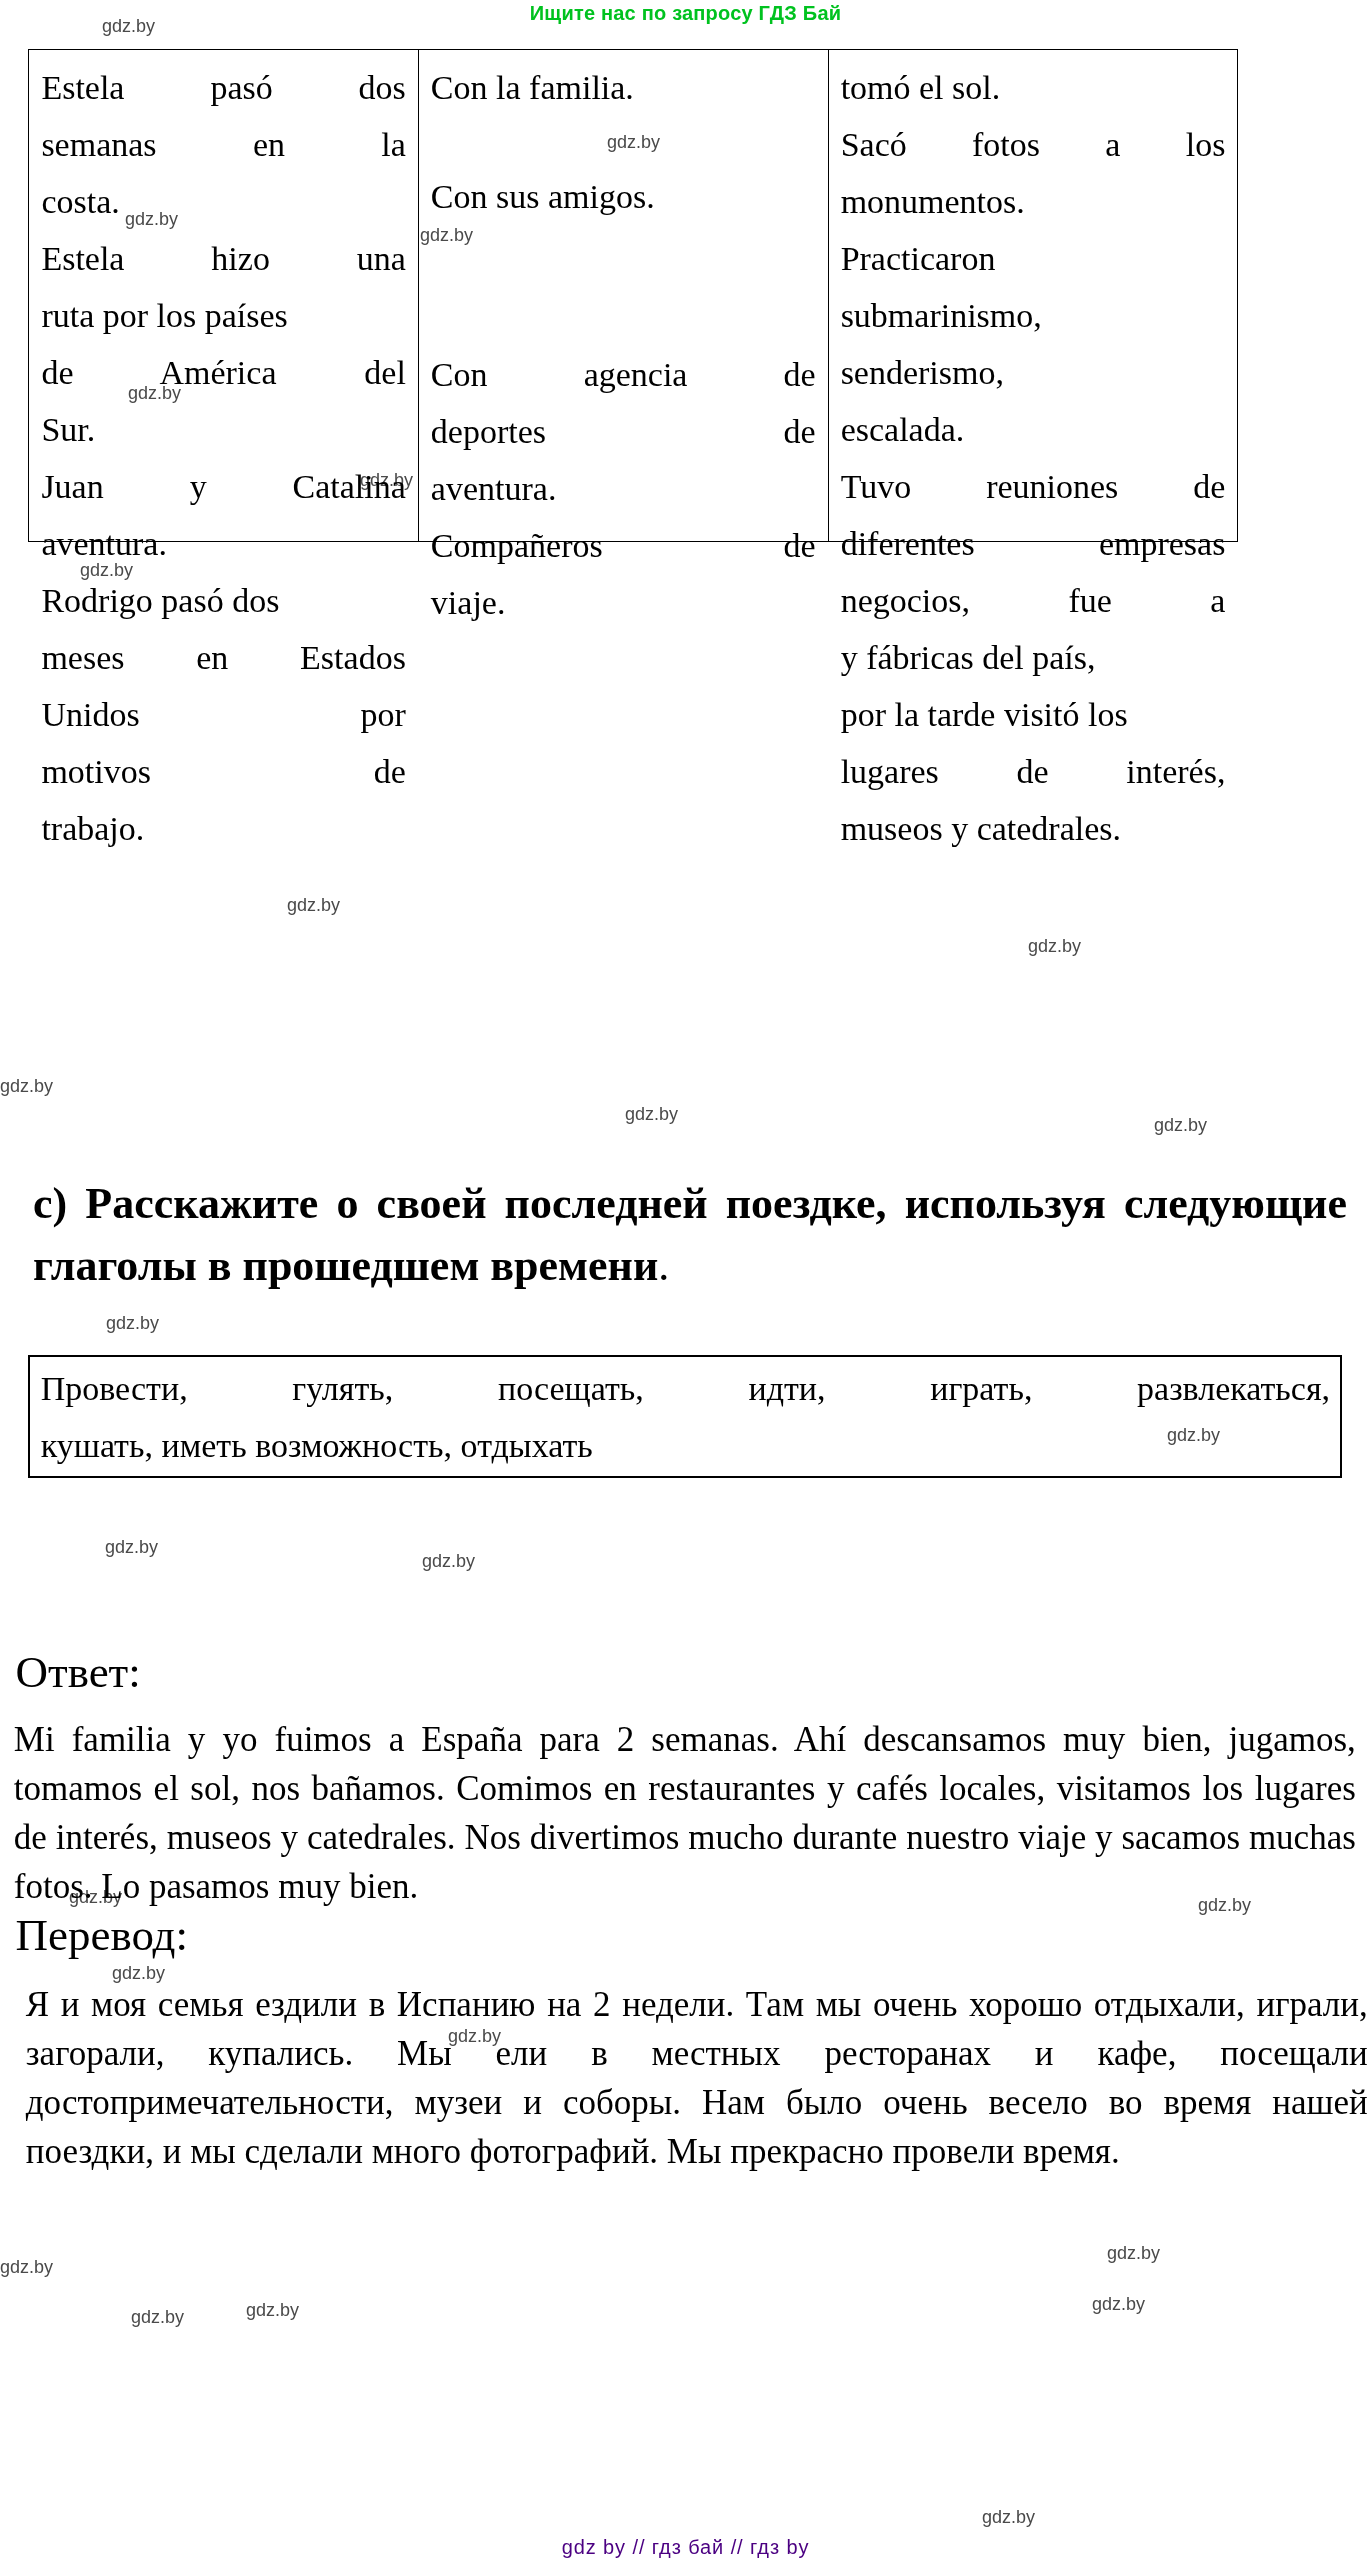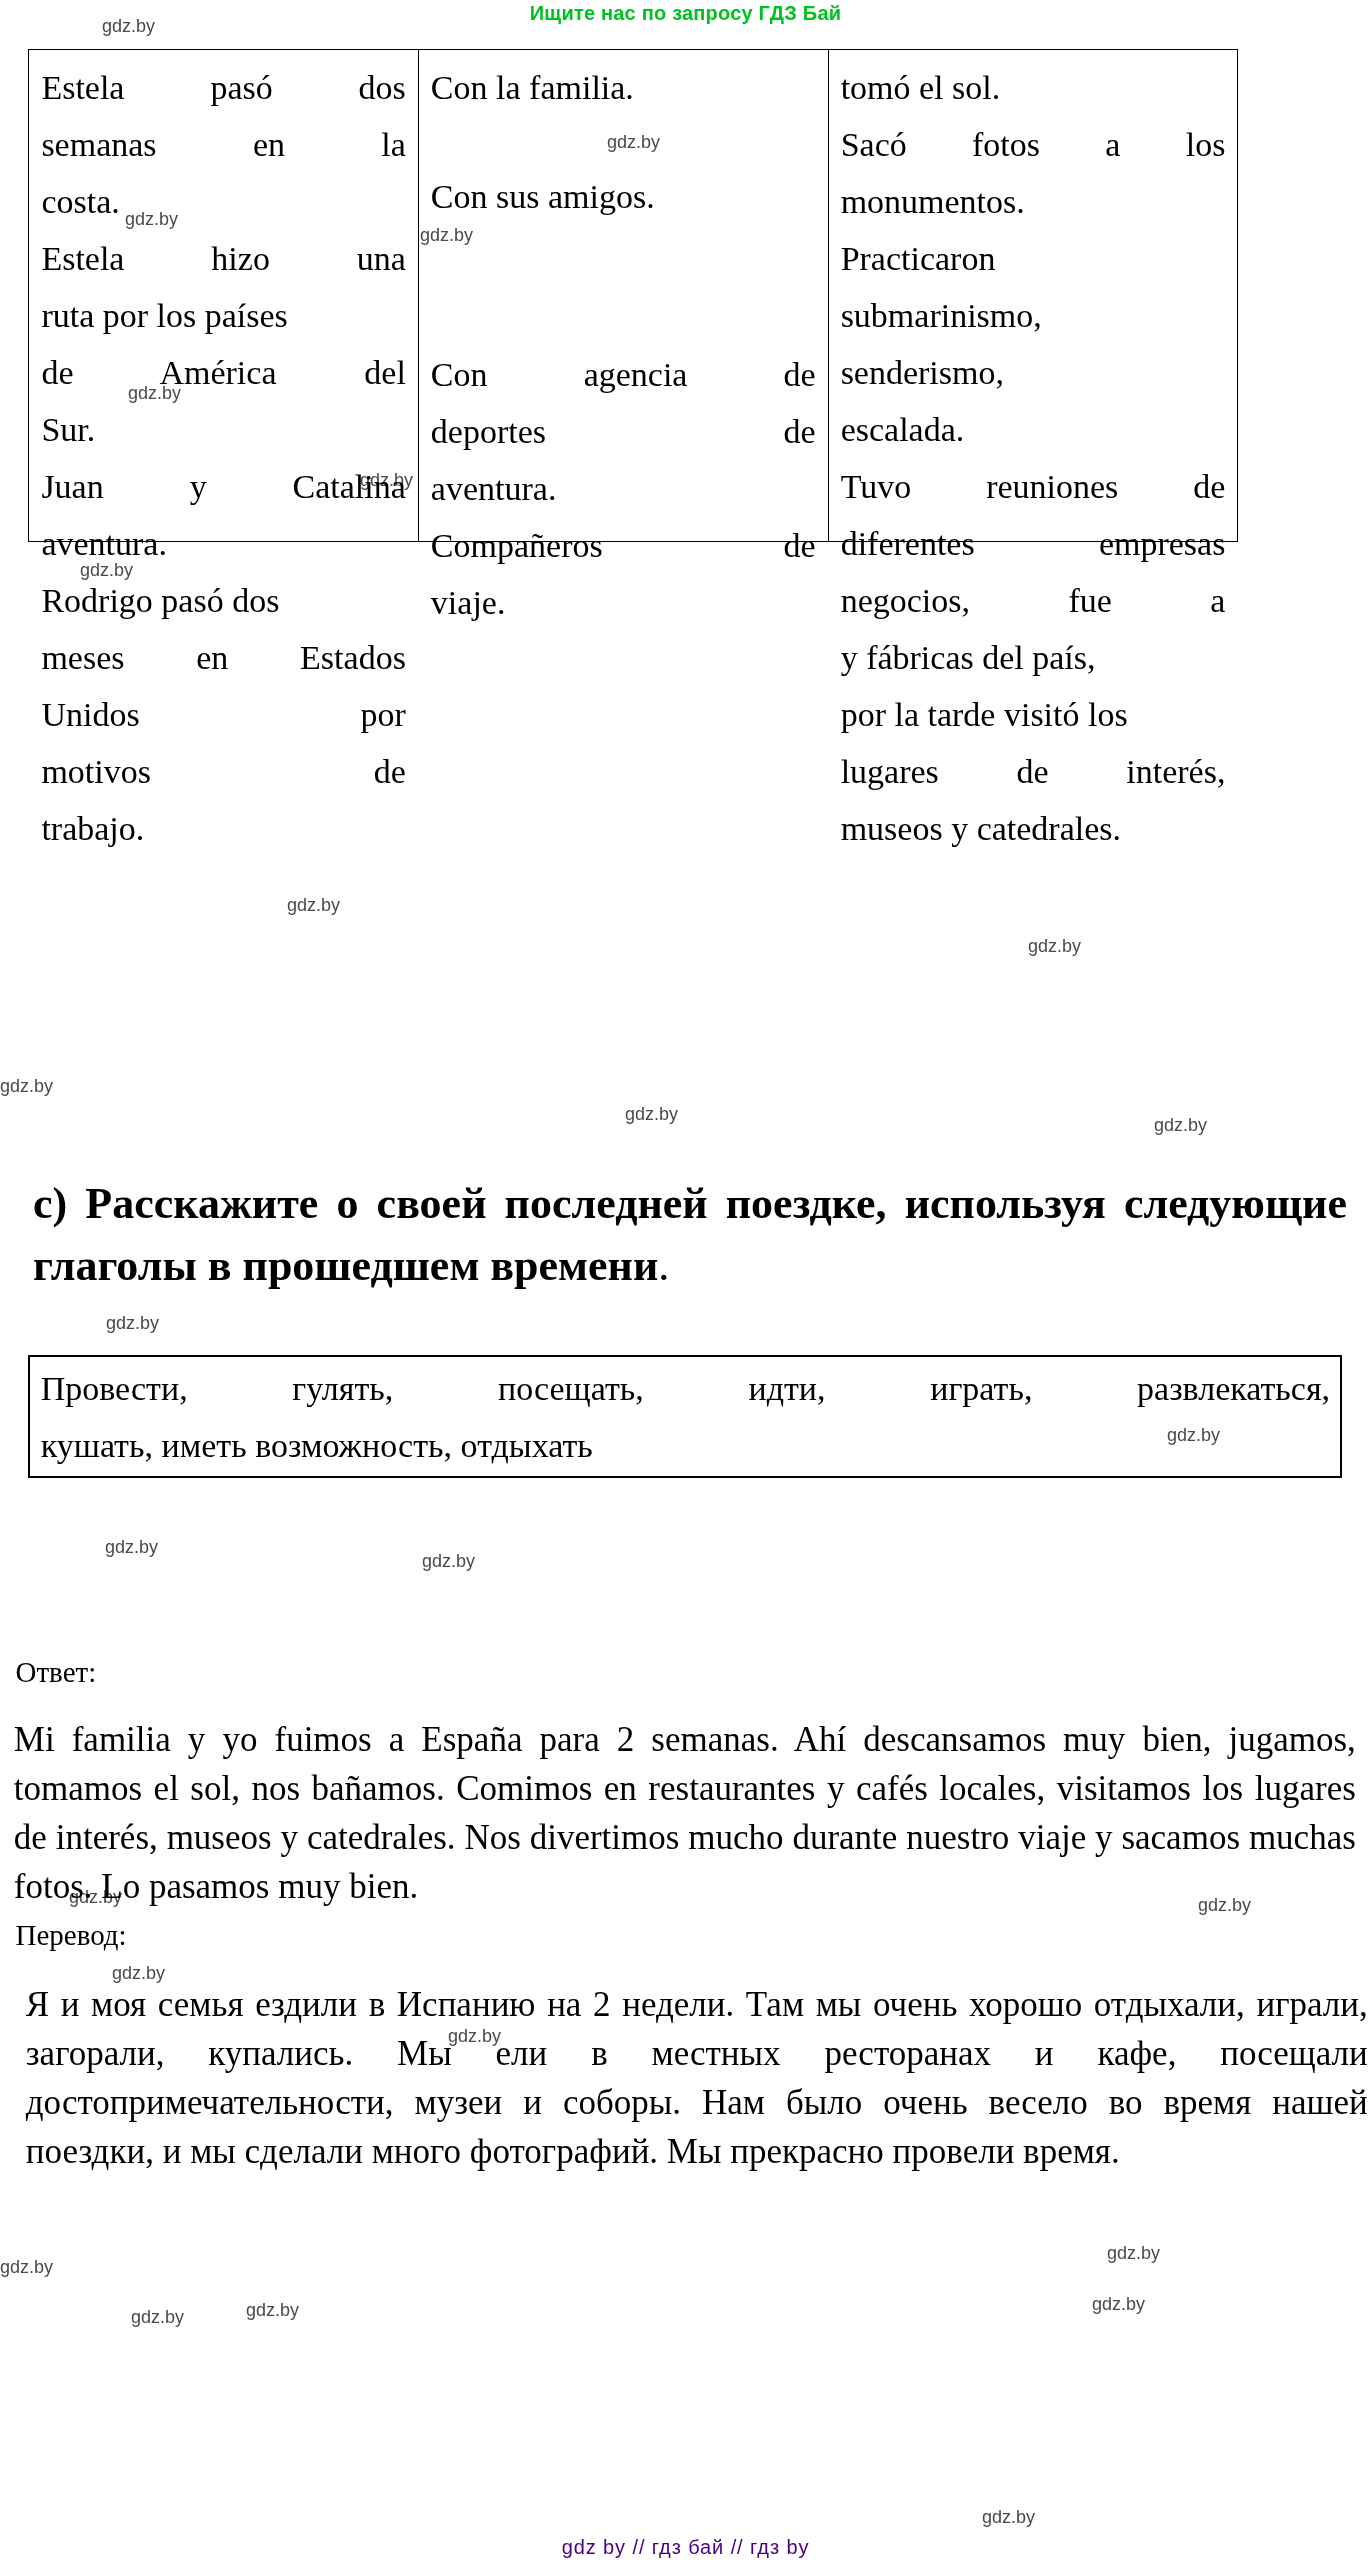--- a/index.html
+++ b/index.html
@@ -97,21 +97,21 @@
     line-height: 57px;
     white-space: nowrap;
   }
   .verbs-line.l1 {
     text-align: justify;
     text-align-last: justify;
   }
 
   .label {
     position: absolute;
-    font-size: 29px;
+    font-size: 45px;
     line-height: 43px;
   }
   #answer-label { left: 15.5px; top: 1651px; }
   #translate-label { left: 15.5px; top: 1914px; }
 
   .para {
     position: absolute;
     left: 13.8px;
     width: 1342px;
     font-size: 35px;

